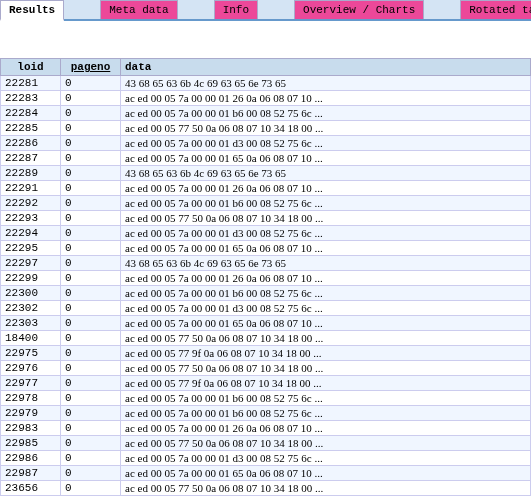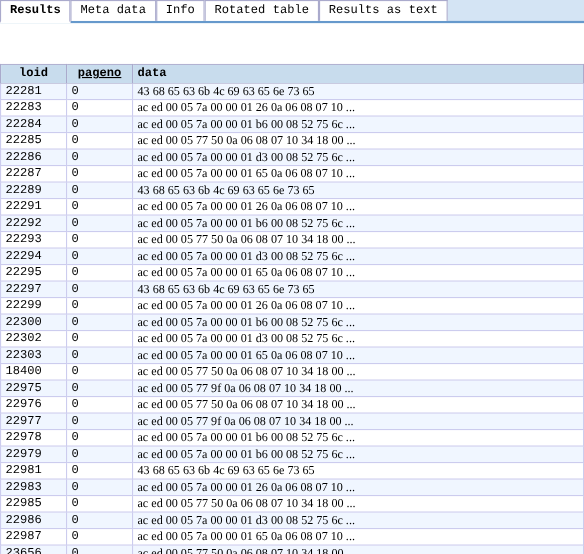--- a/index.html
+++ b/index.html
@@ -9,27 +9,28 @@
       background: #fff;
       width: 531px;
       overflow-x: hidden;
     }
 
     
     .tab-bar {
       display: flex;
       border-bottom: 2px solid #6699cc;
       background: #d4e4f4;
+      gap: 36px;
     }
     .tab {
       padding: 3px 8px;
       cursor: pointer;
       border: 1px solid #aac;
       border-bottom: none;
-      background: #ffffff;
+      background: #ec4899;
       color: #000;
       font-size: 11px;
       white-space: nowrap;
     }
     .tab.active {
       background: #fff;
       border-bottom: 2px solid #fff;
       margin-bottom: -2px;
       font-weight: bold;
     }
@@ -74,20 +75,21 @@
     td.pageno { color: #000; }
     td.data { color: #000; font-family: Liberation Serif, serif; }
   </style>
 </head>
 <body>
 
 <div class="tab-bar">
 <div class="tab active">Results</div>
     <div class="tab">Meta data</div>
     <div class="tab">Info</div>
+    <div class="tab">Overview / Charts</div>
     <div class="tab">Rotated table</div>
     <div class="tab">Results as text</div>
   </div>
 
 <div class="table-container">
   <table>
     <thead>
       <tr>
         <th class="col-loid">loid</th>
         <th class="col-pageno">pageno</th>
@@ -204,25 +206,20 @@
           <td class="loid">22978</td>
           <td class="pageno">0</td>
           <td class="data">ac ed 00 05 7a 00 00 01 b6 00 08 52 75 6c ...</td>
         </tr>
         <tr>
           <td class="loid">22979</td>
           <td class="pageno">0</td>
           <td class="data">ac ed 00 05 7a 00 00 01 b6 00 08 52 75 6c ...</td>
         </tr>
         <tr>
-          <td class="loid">22981</td>
-          <td class="pageno">0</td>
-          <td class="data">43 68 65 63 6b 4c 69 63 65 6e 73 65</td>
-        </tr>
-        <tr>
           <td class="loid">22983</td>
           <td class="pageno">0</td>
           <td class="data">ac ed 00 05 7a 00 00 01 26 0a 06 08 07 10 ...</td>
         </tr>
         <tr>
           <td class="loid">22985</td>
           <td class="pageno">0</td>
           <td class="data">ac ed 00 05 77 50 0a 06 08 07 10 34 18 00 ...</td>
         </tr>
         <tr>

